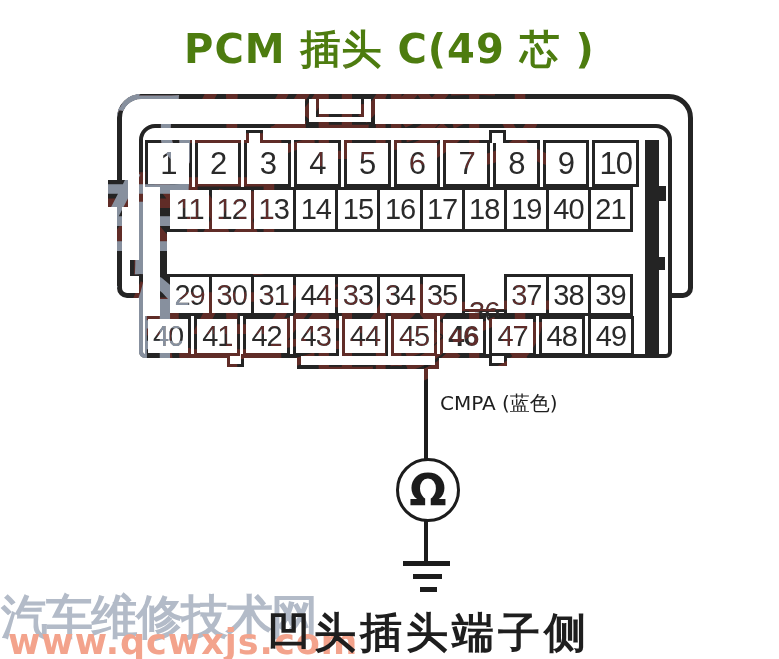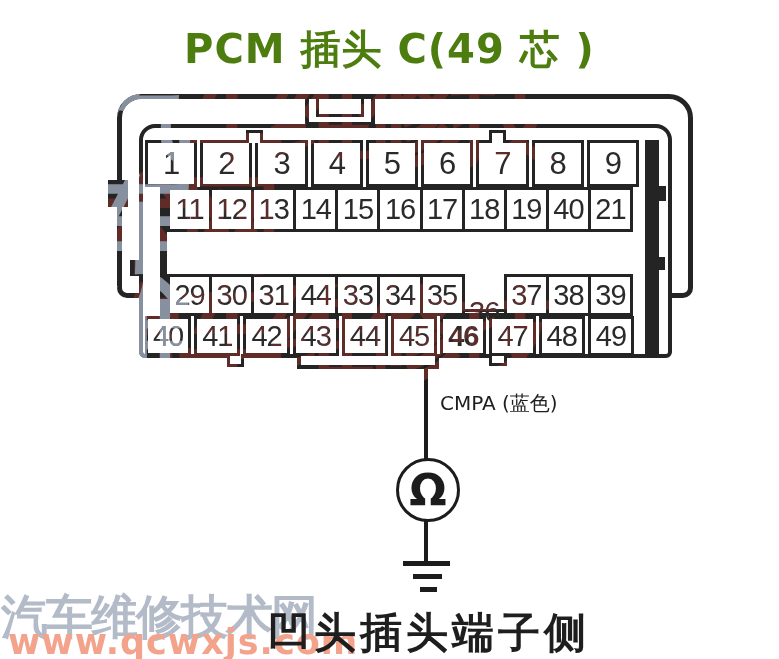--- a/index.html
+++ b/index.html
@@ -87,20 +87,21 @@
   <div class="abs row big gapped" style="left:145px;top:140px;width:494px;height:47px;">
       <div class="cell" style="flex-grow: 1;">1</div>
       <div class="cell" style="flex-grow: 1;">2</div>
       <div class="cell" style="flex-grow: 1;">3</div>
       <div class="cell" style="flex-grow: 1;">4</div>
       <div class="cell" style="flex-grow: 1;">5</div>
       <div class="cell" style="flex-grow: 1;">6</div>
       <div class="cell" style="flex-grow: 1;">7</div>
       <div class="cell" style="flex-grow: 1;">8</div>
       <div class="cell" style="flex-grow: 1;">9</div>
+      <div class="cell" style="flex-grow: 1;">10</div>
     </div>
   <div class="abs row collapsed" style="left:167px;top:187px;width:466px;height:45px;">
       <div class="cell" style="flex-grow: 1;">11</div>
       <div class="cell" style="flex-grow: 1;">12</div>
       <div class="cell" style="flex-grow: 1;">13</div>
       <div class="cell" style="flex-grow: 1;">14</div>
       <div class="cell" style="flex-grow: 1;">15</div>
       <div class="cell" style="flex-grow: 1;">16</div>
       <div class="cell" style="flex-grow: 1;">17</div>
       <div class="cell" style="flex-grow: 1;">18</div>

